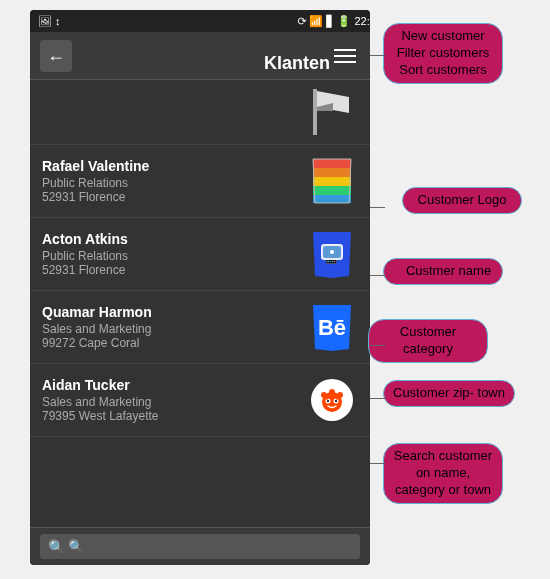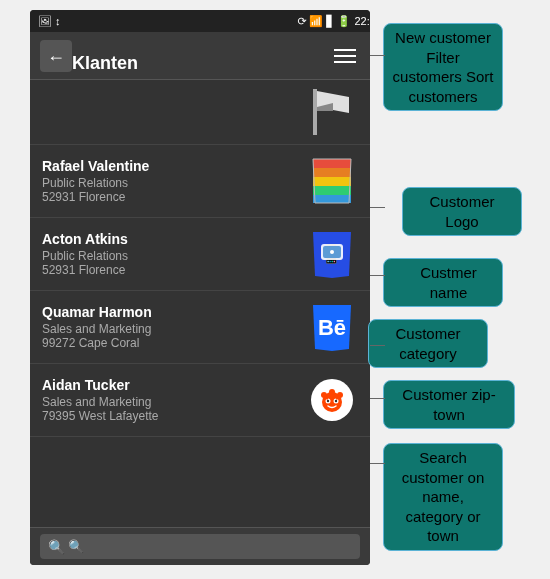--- a/index.html
+++ b/index.html
@@ -61,21 +61,21 @@
       width: 32px;
       height: 32px;
       font-size: 18px;
       cursor: pointer;
       display: flex;
       align-items: center;
       justify-content: center;
     }
     .header-title {
       flex: 1;
-      text-align: left;
+      text-align: right;
       color: #fff;
       font-size: 18px;
       font-weight: bold;
       margin-top: 16px;
     }
     .menu-btn {
       background: none;
       border: none;
       color: #fff;
       font-size: 20px;
@@ -169,25 +169,25 @@
       position: absolute;
       left: 8px;
       color: #aaa;
       font-size: 14px;
       z-index: 1;
     }
 
     
     .annotation {
       position: absolute;
-      background: #0f766e;
+      background: #be185d;
       border: 1px solid #5bb3d5;
-      border-radius: 8px;
+      border-radius: 16px;
       padding: 4px 8px;
-      font-size: 15px;
+      font-size: 13px;
       color: #000;
       text-align: center;
       line-height: 1.3;
     }
 
     
     .first-item {
       display: flex;
       justify-content: flex-end;
       padding: 6px 12px;

